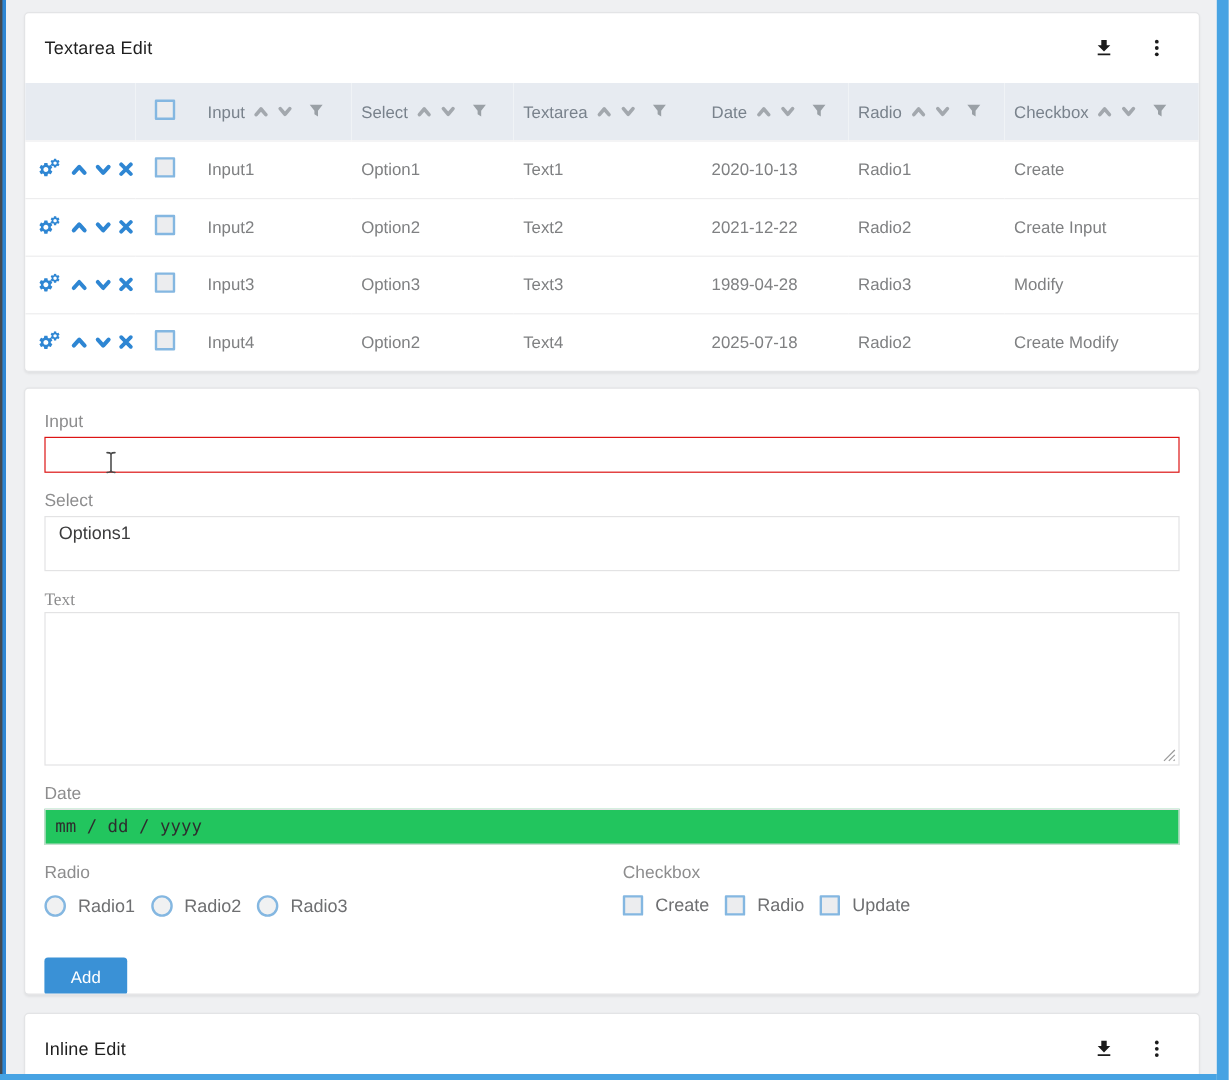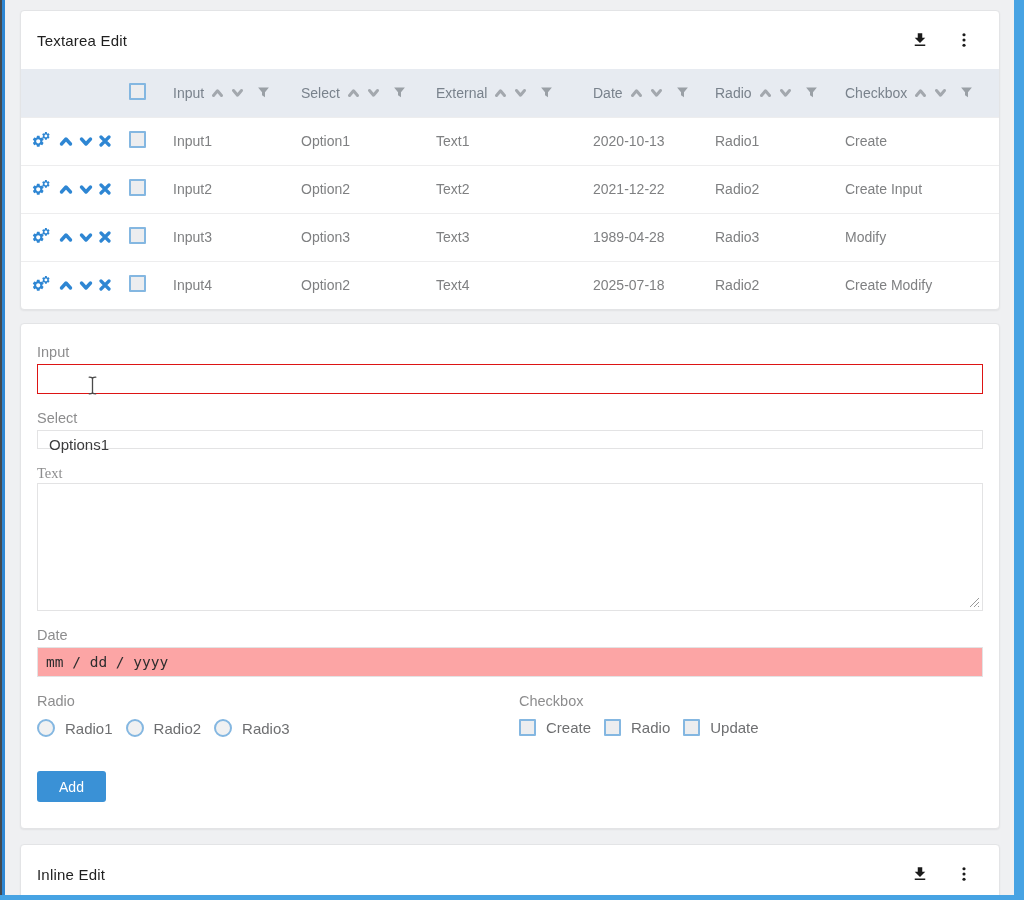--- a/index.html
+++ b/index.html
@@ -71,36 +71,36 @@
     width:100%; height:30px; margin-top:5px;
     border:1px solid #e0e0e0; background:#fff;
     font-size:15px; color:#333; padding:0 11px;
     outline:none; display:block; border-radius:0;
   }
   .input-error { border:1px solid #dd1414; position:relative; }
   .input-wrap { position:relative; }
   .ibeam-cursor { position:absolute; left:50px; top:12px; pointer-events:none; }
 
   .select-box {
-    width:100%; height:19px; margin-top:5px;
+    width:100%; height:46px; margin-top:5px;
     border:1px solid #e3e3e4; background:#fff;
     font-size:15px; color:#3c3c3d; padding:5px 11px;
     cursor:pointer;
   }
 
   .textarea-box {
     width:100%; height:128px; margin-top:3px;
     border:1px solid #e3e3e4; background:#fff;
     position:relative; cursor:text;
   }
   .resize-grip { position:absolute; right:2px; bottom:2px; }
 
   .date-box {
     width:100%; height:30px; margin-top:5px;
-    border:1px solid #e3e3e4; background:#fca5a5;
+    border:1px solid #e3e3e4; background:#22c55e;
     font-family:"DejaVu Sans Mono", monospace;
     font-size:14.5px; color:#2d2d2e; padding:6px 8px;
     cursor:text;
   }
 
   .rc-row { display:flex; margin-top:17px; }
   .rc-col-left { width:482px; }
   .rc-col-right { flex:1; }
   .control-line { display:flex; align-items:center; margin-top:11px; gap:10px; }
   .control-line .opt-label { font-size:15px; color:#6e6f71; margin-right:3px; }
@@ -194,21 +194,21 @@
                   </svg>
 
   <svg class="filter-icon" width="13" height="13" viewBox="0 0 14 14">
                     <path d="M1.2 1.5 h11.6 L8.6 6.8 V12 L5.4 9.9 V6.8 Z" fill="#9aa0a6"></path>
                   </svg>
 </span>
               </span>
             </th>
           <th>
               <span class="th-inner">
-                <span>External</span>
+                <span>Textarea</span>
                 <span style="display: inline-flex; align-items: center; gap: 7px;">
   <svg class="sort-icon" width="13" height="10" viewBox="0 0 13 10">
                     <path d="M2.5 7.5 L6.5 2.8 L10.5 7.5" fill="none" stroke="#a3a8ae" stroke-width="3" stroke-linecap="round" stroke-linejoin="round"></path>
                   </svg>
 
   <svg class="sort-icon" width="13" height="10" viewBox="0 0 13 10">
                     <path d="M2.5 2.5 L6.5 7.2 L10.5 2.5" fill="none" stroke="#a3a8ae" stroke-width="3" stroke-linecap="round" stroke-linejoin="round"></path>
                   </svg>
 
   <svg class="filter-icon" width="13" height="13" viewBox="0 0 14 14">

